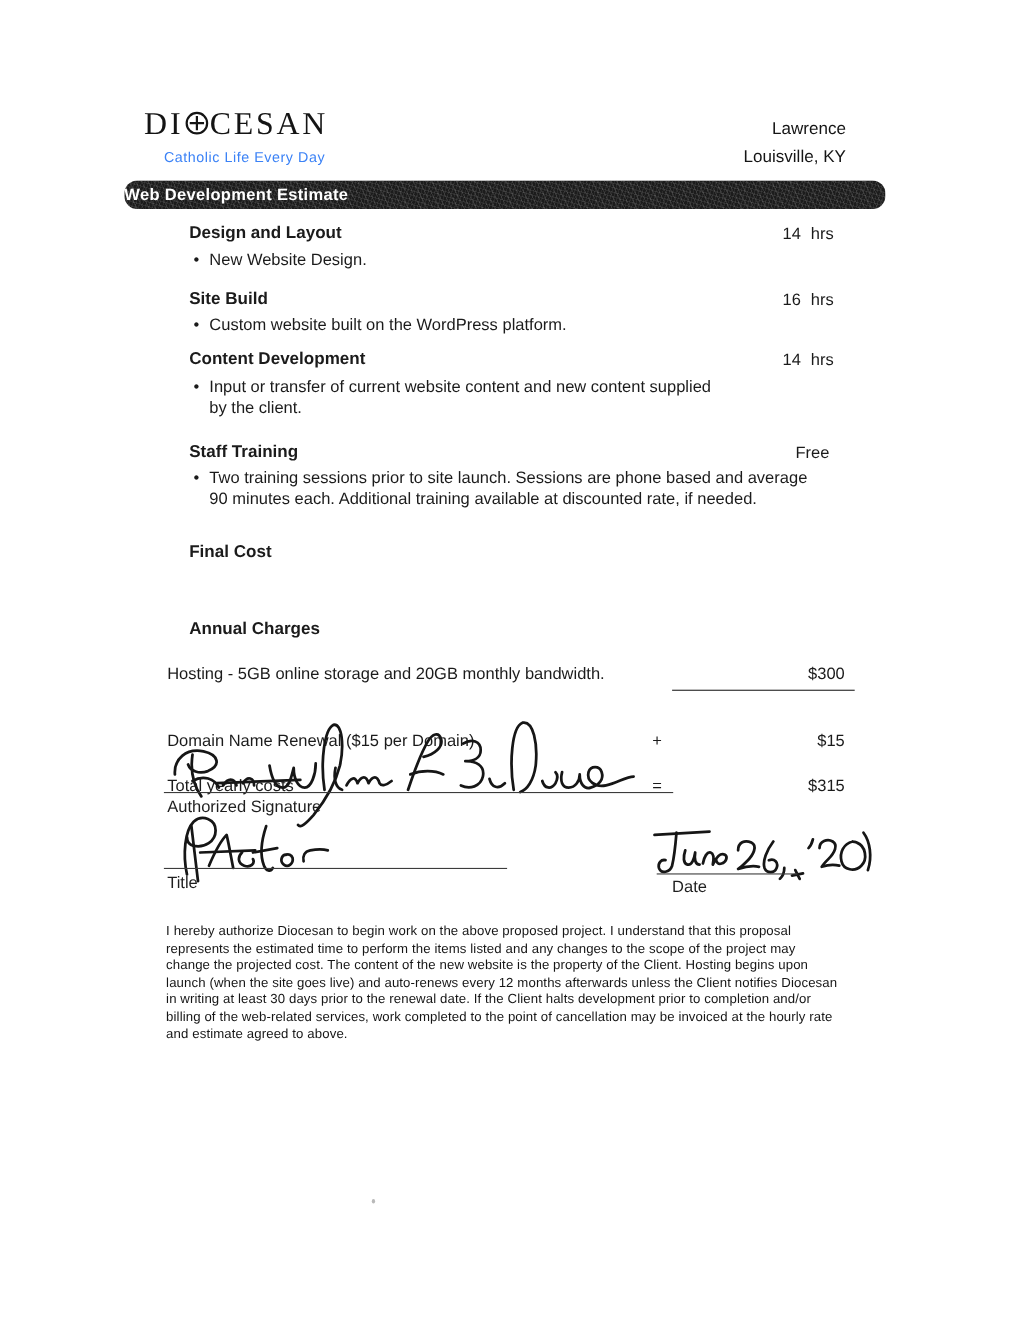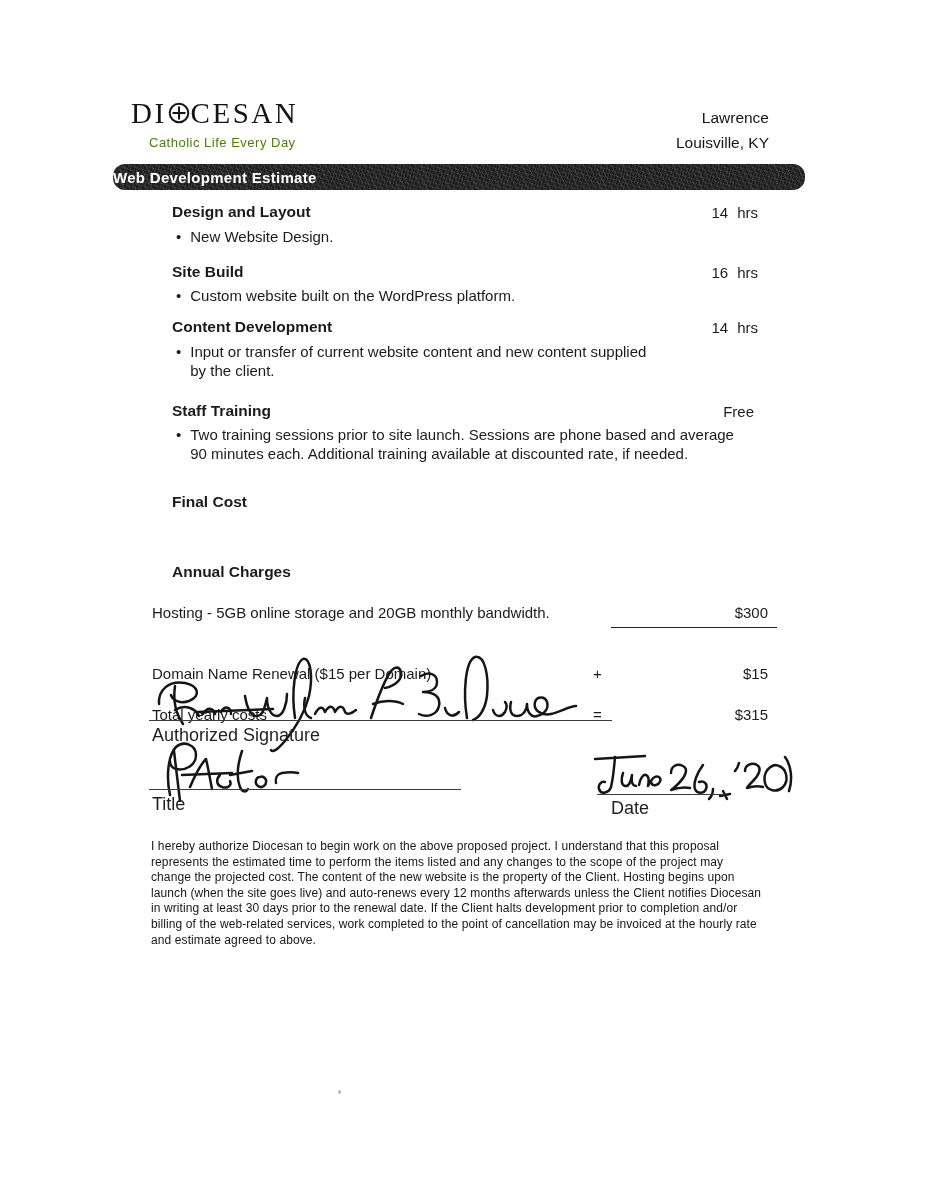--- a/index.html
+++ b/index.html
@@ -15,21 +15,21 @@
   .logo{
     position:absolute;left:131px;top:96px;
     display:flex;align-items:center;
     font-family:"Liberation Serif",serif;
     font-size:29px;letter-spacing:2.5px;color:#141414;
     font-weight:500;
   }
   .logo .cross{display:inline-block;margin:2px 1px 0 1px;}
   .tagline{
     position:absolute;left:149px;top:135px;
-    font-size:13px;letter-spacing:.5px;color:#4d7c0f;
+    font-size:13px;letter-spacing:.5px;color:#3b82f6;
   }
   .recipient{
     position:absolute;right:160px;top:105px;
     text-align:right;font-size:15.5px;line-height:25px;color:#151515;
   }
   .banner{
     position:absolute;left:113px;top:164px;width:692px;height:26px;
     display:flex;align-items:center;justify-content:flex-start;
     background:
       repeating-linear-gradient(17deg, rgba(255,255,255,.08) 0 1px, transparent 1px 4px),
@@ -52,21 +52,21 @@
   .b2{margin-top:7px;}
   .bw3{width:460px;}
   .bw4{width:555px;}
   .row{position:relative;height:18px;font-size:15px;}
   .row .lab{position:absolute;left:0;top:0;white-space:nowrap;}
   .row .op{position:absolute;left:441px;top:0;}
   .row .amt{position:absolute;right:0;top:0;text-align:right;white-space:nowrap;}
   .sum-rule{position:absolute;left:459px;width:166px;border-top:1.6px solid #222;}
   
   .rule{position:absolute;background:#3c3c3c;height:1.4px;}
-  .sig-label{position:absolute;font-size:18px;color:#1f1f1f;white-space:nowrap;}
+  .sig-label{position:absolute;font-size:15px;color:#1f1f1f;white-space:nowrap;}
   .hand{position:absolute;}
   .hand path{fill:none;stroke:#161616;stroke-width:2.5;stroke-linecap:round;stroke-linejoin:round;}
   
   .disclaimer{
     position:absolute;left:151px;top:839px;width:612px;
     font-size:12px;line-height:15.6px;letter-spacing:.1px;color:#161616;
   }
   .artifact{position:absolute;left:338px;top:1090px;width:3px;height:4px;background:#b9b9b9;border-radius:50%;}
 </style>
 </head>

